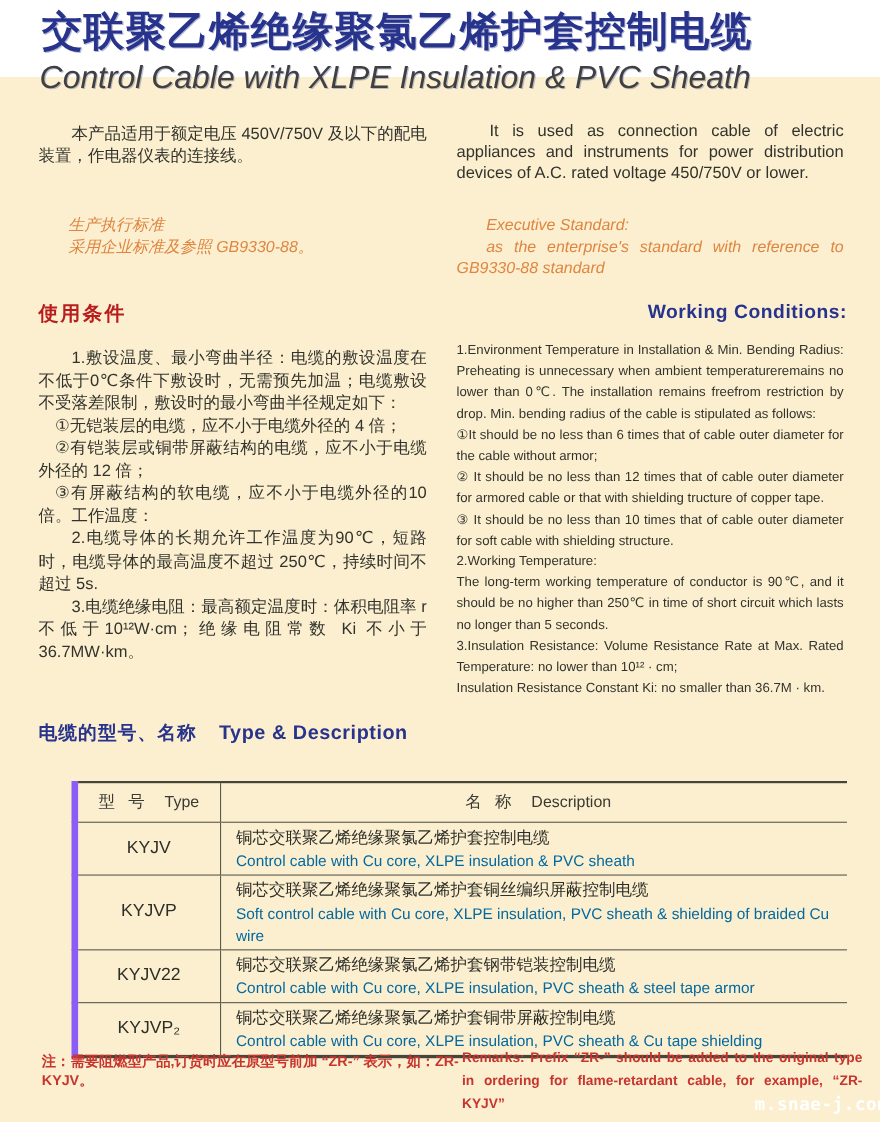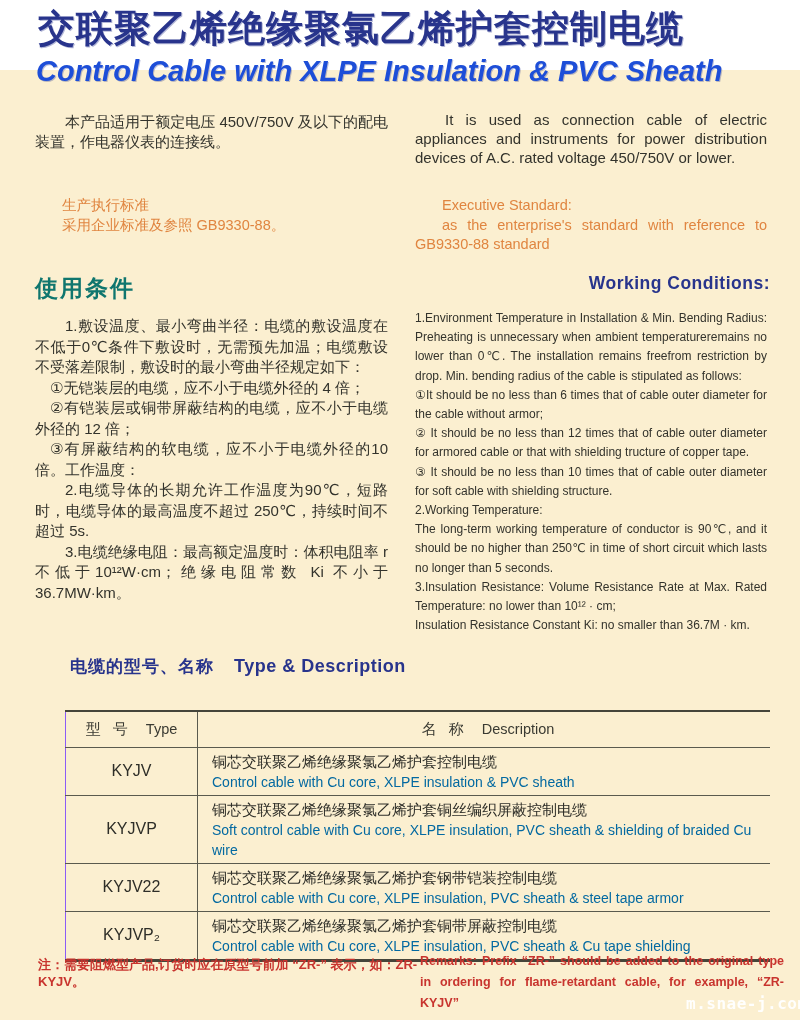--- a/index.html
+++ b/index.html
@@ -10,51 +10,51 @@
     font-family:"Liberation Sans","DejaVu Sans",sans-serif;
     color:#33332C;
   }
   .header { position:absolute; left:0; top:0; width:800px; height:70px; background:#ffffff; }
   .title-zh {
     position:absolute; left:38px; top:4px; font-size:37px; font-weight:bold;
     color:#28348C; letter-spacing:1px; white-space:nowrap;
     text-shadow:1px 1px 0 rgba(40,52,140,0.35);
   }
   .title-en {
-    position:absolute; left:36px; top:55px; font-size:29px; font-weight:bold; font-style:italic;
-    color:#1d4ed8; white-space:nowrap; letter-spacing:0px;
+    position:absolute; left:36px; top:55px; font-size:29px; font-weight:normal; font-style:italic;
+    color:#404040; white-space:nowrap; letter-spacing:0px;
     text-shadow:1px 1px 0 rgba(40,52,140,0.3);
   }
   .col-left  { position:absolute; left:35px;  width:353px; }
   .col-right { position:absolute; left:415px; width:352px; }
   .intro { font-size:15px; line-height:20px; text-align:justify; }
   .indent2 { text-indent:2em; }
-  .std { line-height:19.5px; font-size:14.5px; }
+  .std { line-height:19.5px; font-size:14.5px;font-style:italic; }
   .orange { color:#E08540; }
   .std .lbl { padding-left:27px; }
   .std .txt { text-indent:27px; text-align:justify; }
   .sec-head-zh {
-    position:absolute; left:35px; top:273px; font-size:23px; font-weight:bold; color:#0f766e;
+    position:absolute; left:35px; top:273px; font-size:18px; font-weight:bold; color:#b91c1c;
     letter-spacing:2px;
   }
   .sec-head-en {
     position:absolute; right:30px; top:273px; font-size:17.5px; font-weight:bold; color:#28348C;
     letter-spacing:0.5px;
   }
   .wc-zh { top:316px; font-size:15px; line-height:20.5px; text-align:justify; }
   .wc-zh p.num  { text-indent:2em; }
   .wc-zh p.item { text-indent:1em; }
   .wc-en { top:309px; font-size:12px; line-height:19.2px; text-align:justify; }
   .type-head { position:absolute; left:35px; top:655px; }
-  .type-head .zh { font-size:17px; font-weight:bold; color:#28348C; letter-spacing:1px;margin-left:35px; }
+  .type-head .zh { font-size:17px; font-weight:bold; color:#28348C; letter-spacing:1px; }
   .type-head .en { font-size:18px; font-weight:bold; color:#28348C; margin-left:20px; letter-spacing:0.5px; }
   table.type-table {
     position:absolute; left:65px; top:710px; width:705px;
     border-collapse:collapse; table-layout:fixed;
-    border-top:2px solid #45453A; border-bottom:3px solid #45453A; border-left:1px solid #8b5cf6;
+    border-top:2px solid #45453A; border-bottom:3px solid #45453A; border-left:6px solid #8b5cf6;
   }
   .type-table col.c1 { width:132px; }
   .type-table th, .type-table td { font-weight:normal; vertical-align:middle; }
   .type-table thead tr { height:36px; }
   .type-table tbody tr { height:47px; border-top:1.5px solid #5A5A4E; }
   .type-table .cell-type { text-align:center; border-right:1px solid #5A5A4E; font-size:16px; color:#2E2E28; }
   .type-table .cell-desc { padding:3px 6px 3px 14px; }
   .hdr-zh { font-size:15px; color:#3A3A32; letter-spacing:4px; }
   .hdr-en { font-size:14.5px; color:#3A3A32; margin-left:14px; letter-spacing:0; }
   .desc-zh { font-size:15px; color:#2E2E28; line-height:21px; }

